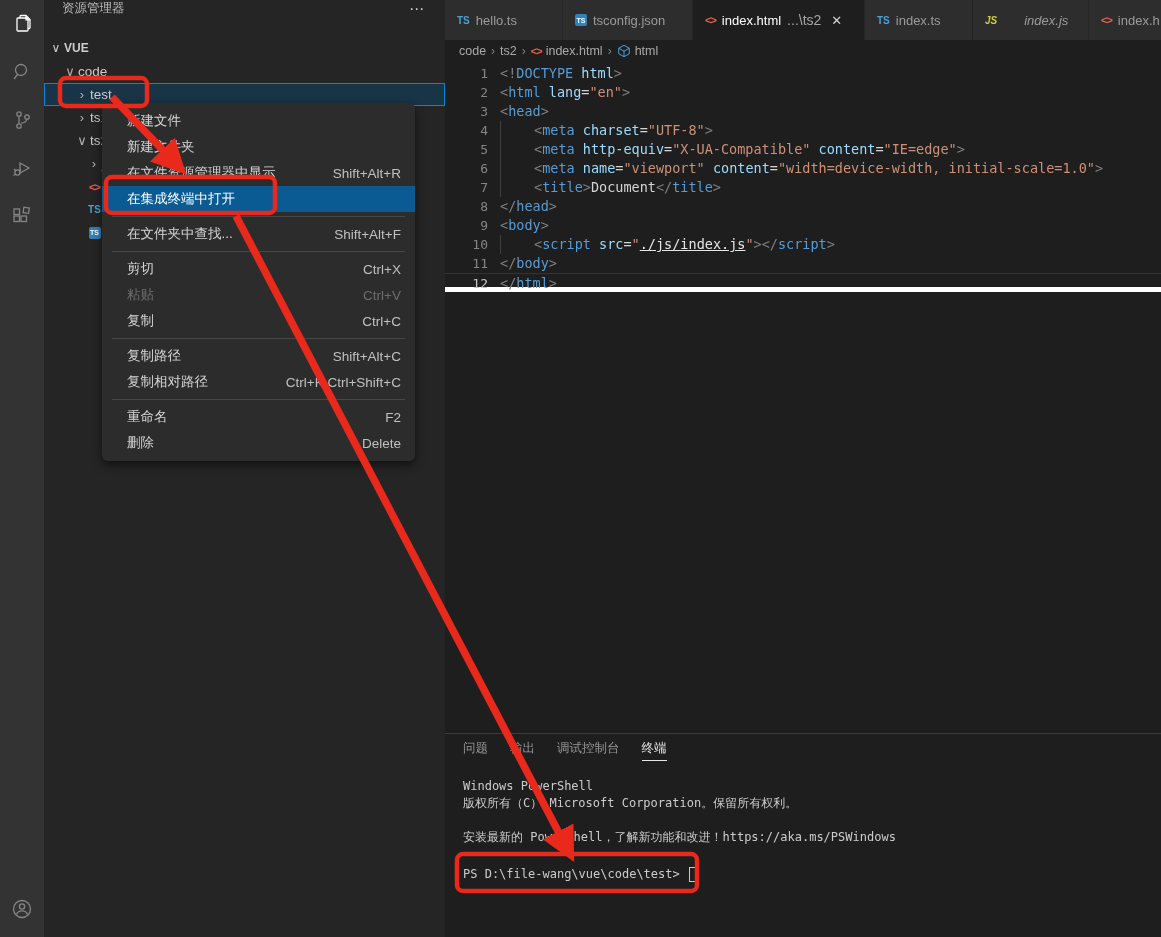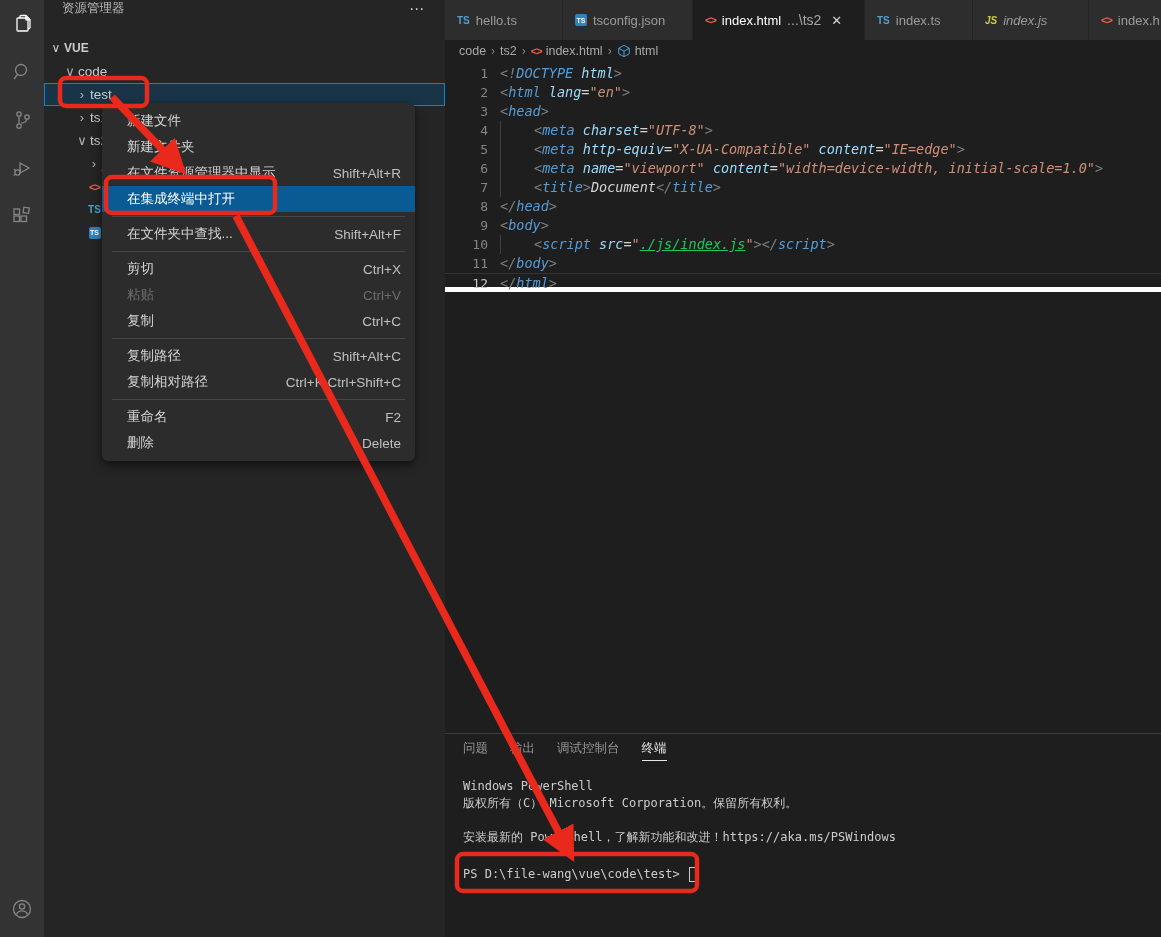--- a/index.html
+++ b/index.html
@@ -32,38 +32,38 @@
   .tsconfig-sq { width:12px; height:12px; background:#3081bc; border-radius:2px; color:#ffffff; font-size:7px; font-weight:bold; display:flex; align-items:center; justify-content:center; }
 
   
   .editorcol { position:absolute; left:445px; top:0; width:716px; height:937px; background:#1e1e1e; }
   .tabbar { height:40px; background:#252526; display:flex; overflow:hidden; }
   .tab { height:40px; display:flex; align-items:center; gap:6px; padding:0 12px; background:#2d2d2d; border-right:1px solid #252526; color:#9b9b9b; font-size:13px; white-space:nowrap; cursor:pointer; flex:none; }
   .tab.active { background:#1e1e1e; color:#ffffff; }
   .tab .desc { font-size:14px; color:#8a8a8a; }
   .tab.active .desc { color:#a5a5a5; }
   .tab .close { margin-left:4px; color:#d4d4d4; font-size:13px; }
-  .tab.preview .lbl { font-style:italic; }
+  .tab.preview .lbl { font-style:italic;margin-left:21px; }
   .breadcrumb { height:22px; display:flex; align-items:center; gap:4px; padding-left:14px; font-size:12.5px; color:#a9a9a9; background:#1e1e1e; }
   .breadcrumb .sep { color:#808080; font-size:12px; margin:0 1px; }
   .bc-item { display:flex; align-items:center; gap:4px; cursor:pointer; }
 
   
   .code { font-family:"DejaVu Sans Mono","Liberation Mono",monospace; font-size:13.5px; line-height:19px; padding-top:2px; }
   .cl { display:flex; height:19px; white-space:pre; }
   .cl .ln { width:43px; text-align:right; color:#858585; flex:none; font-size:13px; }
-  .cl .lc { padding-left:12px;font-style:italic; }
+  .cl .lc { padding-left:12px; }
   .cl.active { border-top:1px solid #333334; border-bottom:5px solid #ffffff; }
   .cl.active .ln { color:#c6c6c6; }
   .s-p { color:#808080; }
   .s-t { color:#569cd6; }
   .s-a { color:#9cdcfe; }
   .s-v { color:#ce9178; }
   .s-w { color:#d4d4d4; }
-  .s-lk { color:#22c55e; text-decoration:underline; }
+  .s-lk { color:#e5e5e5; text-decoration:underline; }
   .s-g { display:inline-block; width:34px; height:19px; border-left:1px solid #404040; vertical-align:top; }
 
   
   .panel { position:absolute; left:0; top:733px; width:716px; height:208px; background:#1e1e1e; border-top:1px solid #3c3c3c; }
   .panel-tabs { height:32px; display:flex; align-items:center; gap:22px; padding-left:18px; font-size:12.5px; color:#969696; }
   .ptab { cursor:pointer; padding-bottom:3px; }
   .ptab.active { color:#e7e7e7; border-bottom:1px solid #e7e7e7; }
   .terminal { font-family:"DejaVu Sans Mono","Liberation Mono",monospace; font-size:12px; line-height:17px; color:#cccccc; padding:12px 0 0 18px; white-space:pre; }
   .tline { height:17px; }
   .prompt-row { height:20px; display:flex; align-items:center; margin-top:1px; }

